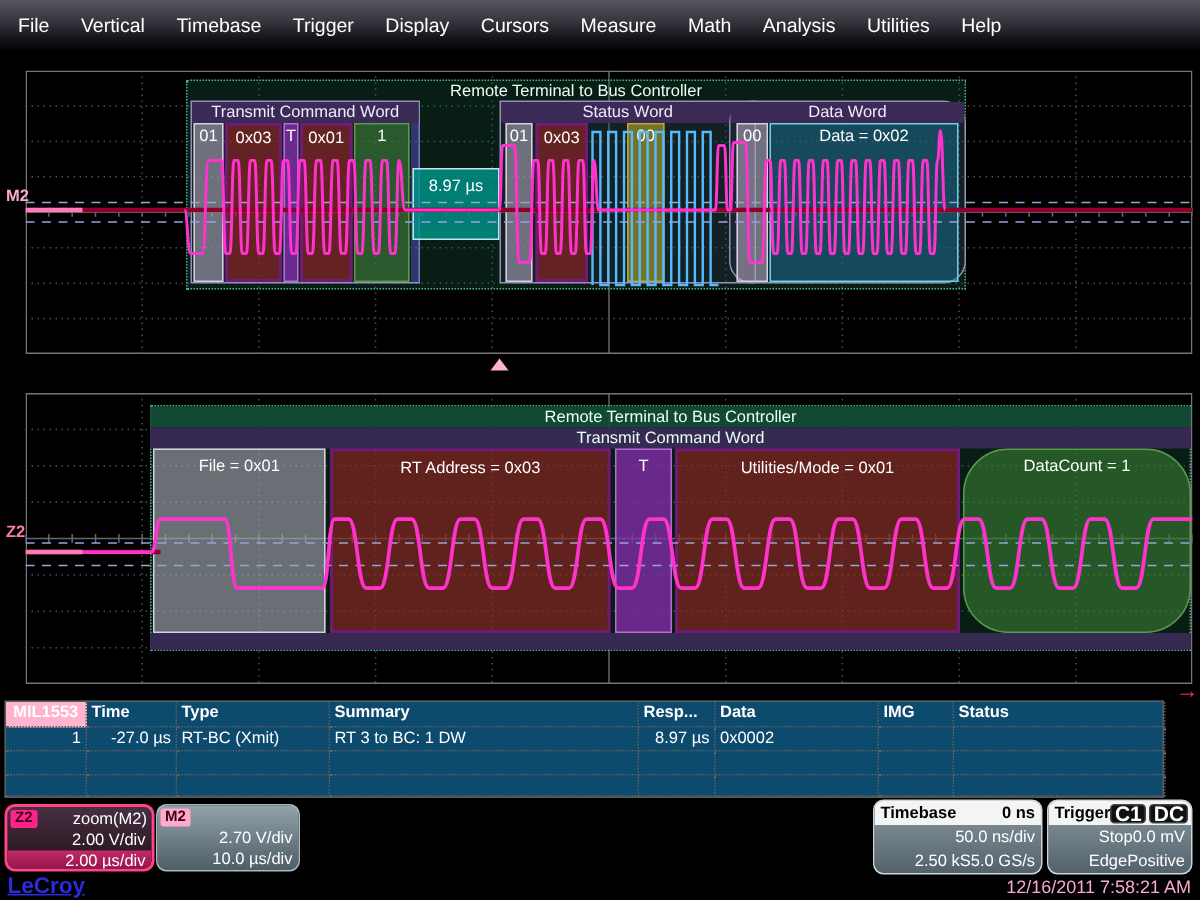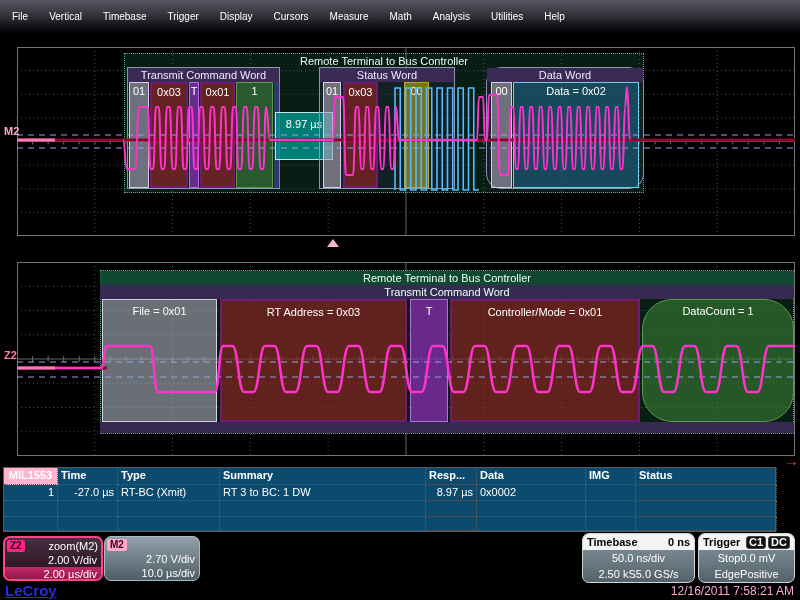--- a/index.html
+++ b/index.html
@@ -4,21 +4,21 @@
 <style>
   html,body{margin:0;padding:0;background:#000;}
   body{width:800px;height:600px;position:relative;overflow:hidden;
        font-family:"Liberation Sans",sans-serif;-webkit-font-smoothing:none;}
   *{box-sizing:border-box;}
 
   
   .menubar{position:absolute;left:0;top:0;width:800px;height:33px;
     background:linear-gradient(#55555e,#34343c 45%,#121216 80%,#050507);
     display:flex;align-items:center;gap:21px;padding-left:12px;}
-  .menubar span{color:#fff;font-size:10px;cursor:default;}
+  .menubar span{color:#fff;font-size:13px;cursor:default;}
 
   
   .grat{position:absolute;left:17px;width:778px;background:#000;}
   #grat-upper{top:47px;height:189px;}
   #grat-lower{top:262px;height:194px;}
   .grat svg{position:absolute;left:0;top:0;}
   .wave-layer{pointer-events:none;z-index:5;}
 
   .chan-label{position:absolute;font-size:11px;font-weight:bold;z-index:6;}
   #m2-label{left:4px;top:125px;color:#ffaacc;}
@@ -72,23 +72,23 @@
   .chip{font-weight:bold;font-size:10px;padding:0 3px;border-radius:2px;line-height:12px;}
   .chip-z2{background:#ff2288;color:#3c0018;}
   .chip-m2{background:#ffaacc;color:#3c0018;}
   #pz2 .tdiv-row{background:linear-gradient(#c22a68,#8e1243);}
   #ptb{left:582px;top:533px;width:113px;height:50px;border:1px solid #cfd6da;
     background:linear-gradient(#8b99a3,#53616b);}
   #ptr{left:698px;top:533px;width:97px;height:50px;border:1px solid #cfd6da;
     background:linear-gradient(#8b99a3,#53616b);}
   .phead{height:16px;background:#f4f4f4;color:#000;display:flex;
     justify-content:space-between;align-items:center;padding:0 4px;font-weight:bold;}
-  .pbody-row{display:flex;justify-content:center;padding:0 4px;height:16px;line-height:16px;}
+  .pbody-row{display:flex;justify-content:flex-end;padding:0 4px;height:16px;line-height:16px;}
   .bchip{background:#111;color:#fff;border:1px solid #444;border-radius:3px;
-    font-size:11px;font-weight:bold;padding:0 2px;line-height:11px;}
+    font-size:14px;font-weight:bold;padding:0 2px;line-height:11px;}
 
   .logo{position:absolute;left:5px;top:582px;color:#2b2bdd;font-size:15px;
     font-weight:bold;text-decoration:underline;z-index:4;}
   .datetime{position:absolute;right:6px;top:584px;color:#f9a8d4;font-size:12px;z-index:4;}
 </style>
 </head>
 <body>
 
 <div class="menubar">
   <span>File</span>
@@ -184,21 +184,21 @@
     <div class="fld c-gray" style="left:1px;width:20px;">01</div>
     <div class="fld c-red" style="left:22px;width:38px;">0x03</div>
     <div class="fld c-purple" style="left:61px;width:10px;">T</div>
     <div class="fld c-red" style="left:72px;width:35px;">0x01</div>
     <div class="fld c-green" style="left:108px;width:37px;">1</div>
     <div class="fld" style="left:146px;width:6px;background:rgba(90,90,220,.4);"></div>
   </div>
 
   <div class="meas">8.97 µs</div>
 
-  <div class="grp" style="left:302px;top:20px;width:136px;height:122px;">
+  <div class="grp" style="left:316px;top:20px;width:171px;height:122px;">
     <div class="grp-h">Status Word</div>
     <div class="fld c-gray" style="left:3px;width:18px;">01</div>
     <div class="fld c-red" style="left:23px;width:35px;">0x03</div>
     <div class="fld c-yellow" style="left:84px;width:25px;">00</div>
   </div>
 
   <div class="grp" style="left:469px;top:20px;width:158px;height:122px;border-radius:15px;">
     <div class="grp-h">Data Word</div>
     <div class="fld c-gray" style="left:4px;width:21px;">00</div>
     <div class="fld c-teal" style="left:26px;width:126px;">Data = 0x02</div>
@@ -290,21 +290,21 @@
       <rect x="0.5" y="0.5" width="777" height="193" fill="none" stroke="#757575"></rect>
     </svg>
 
   <div class="ovbox" style="left:83px;top:8px;width:694px;height:164px;"></div>
   <div class="band" style="top:9px;background:rgba(18,78,54,.88);">Remote Terminal to Bus Controller</div>
   <div class="band" style="top:23px;background:#372a52;">Transmit Command Word</div>
 
   <div class="fld2 c-gray" style="left:85px;width:115px;">File = 0x01</div>
   <div class="fld2 c-red" style="left:203px;width:187px;">RT Address = 0x03</div>
   <div class="fld2 c-purple" style="left:393px;width:38px;">T</div>
-  <div class="fld2 c-red" style="left:433px;width:190px;">Controller/Mode = 0x01</div>
+  <div class="fld2 c-red" style="left:433px;width:190px;">Utilities/Mode = 0x01</div>
   <div class="fld2 c-green" style="left:625px;width:152px;border-radius:30px;">DataCount = 1</div>
   <div class="band" style="top:160px;height:11px;background:#372a52;"></div>
 
   <svg class="wave-layer" width="778" height="194">
     <path id="l-base" stroke="#90002e" stroke-width="3" fill="none" d="M0 106H90"></path>
     <path id="l-dash1" stroke="#93a4dd" stroke-width="1" stroke-dasharray="6 5" fill="none" d="M0 100H778"></path>
     <path id="l-dash2" stroke="#93a4dd" stroke-width="1" stroke-dasharray="6 5" fill="none" d="M0 115H778"></path>
     <path id="l-wave" stroke="#ff33cc" stroke-width="2.5" fill="none" d="M0 106H84c3 0 3 -22 6 -22H133c4 0 4 46 8 46H198c4 0 4 -46 8 -46h9.45c5.775 0 5.775 46 11.55 46h9.45c5.775 0 5.775 -46 11.55 -46h9.45c5.775 0 5.775 46 11.55 46h9.45c5.775 0 5.775 -46 11.55 -46h9.45c5.775 0 5.775 46 11.55 46h9.45c5.775 0 5.775 -46 11.55 -46h9.45c5.775 0 5.775 46 11.55 46h9.45c5.775 0 5.775 -46 11.55 -46h9.45c5.775 0 5.775 46 11.55 46h9.45c5.775 0 5.775 -46 11.55 -46h9.45c5.775 0 5.775 46 11.55 46h9.45c5.775 0 5.775 -46 11.55 -46h9.45c5.775 0 5.775 46 11.55 46h9.45c5.775 0 5.775 -46 11.55 -46h9.45c5.775 0 5.775 46 11.55 46h9.45c5.775 0 5.775 -46 11.55 -46h9.45c5.775 0 5.775 46 11.55 46h9.45c5.775 0 5.775 -46 11.55 -46h9.45c5.775 0 5.775 46 11.55 46h9.45c5.775 0 5.775 -46 11.55 -46h9.45c5.775 0 5.775 46 11.55 46h9.45c5.775 0 5.775 -46 11.55 -46h9.45c5.775 0 5.775 46 11.55 46h9.45c5.775 0 5.775 -46 11.55 -46h9.45c5.775 0 5.775 46 11.55 46h9.45c5.775 0 5.775 -46 11.55 -46h26"></path>
     <path id="l-lead" stroke="#ff7ab8" stroke-width="3" fill="none" d="M0 106H38"></path>
   </svg>

